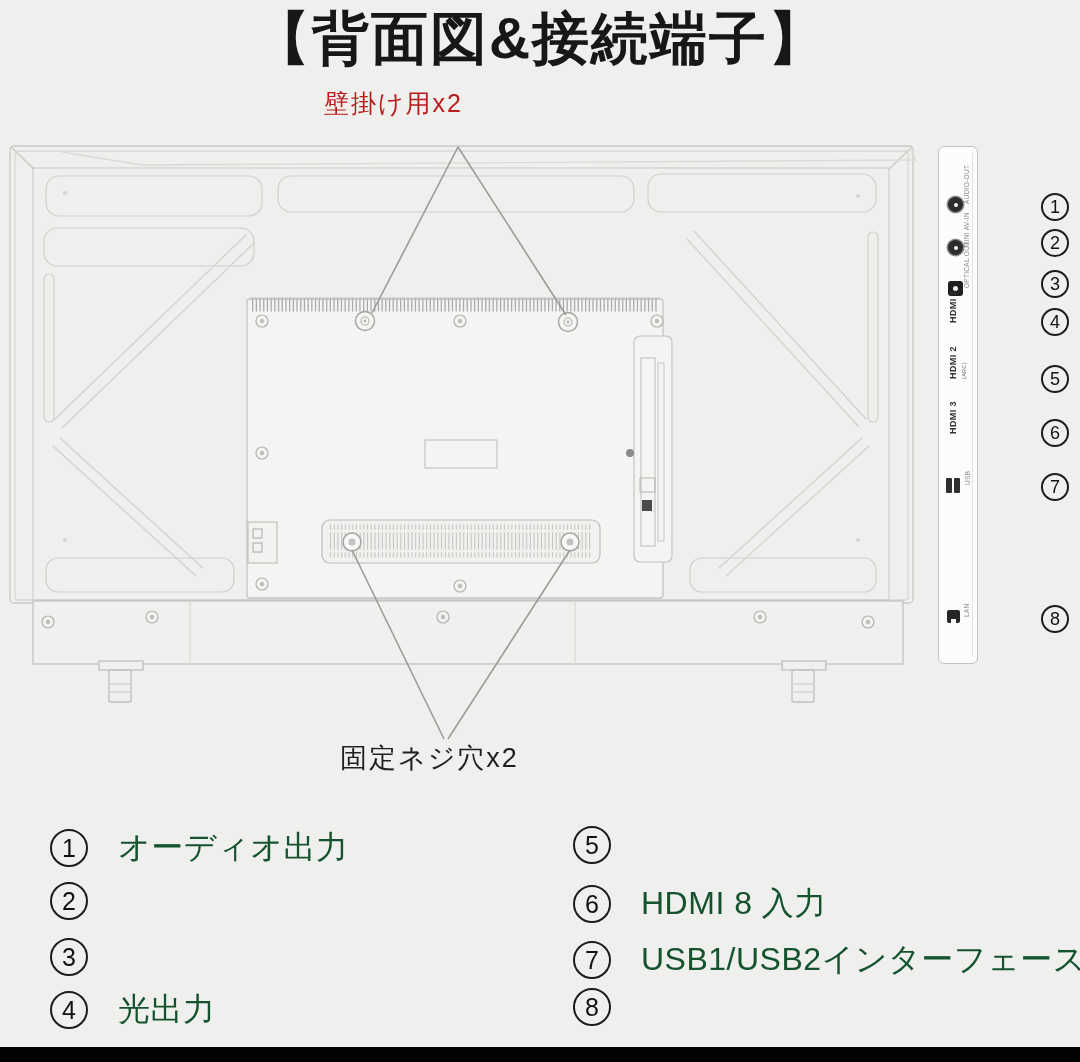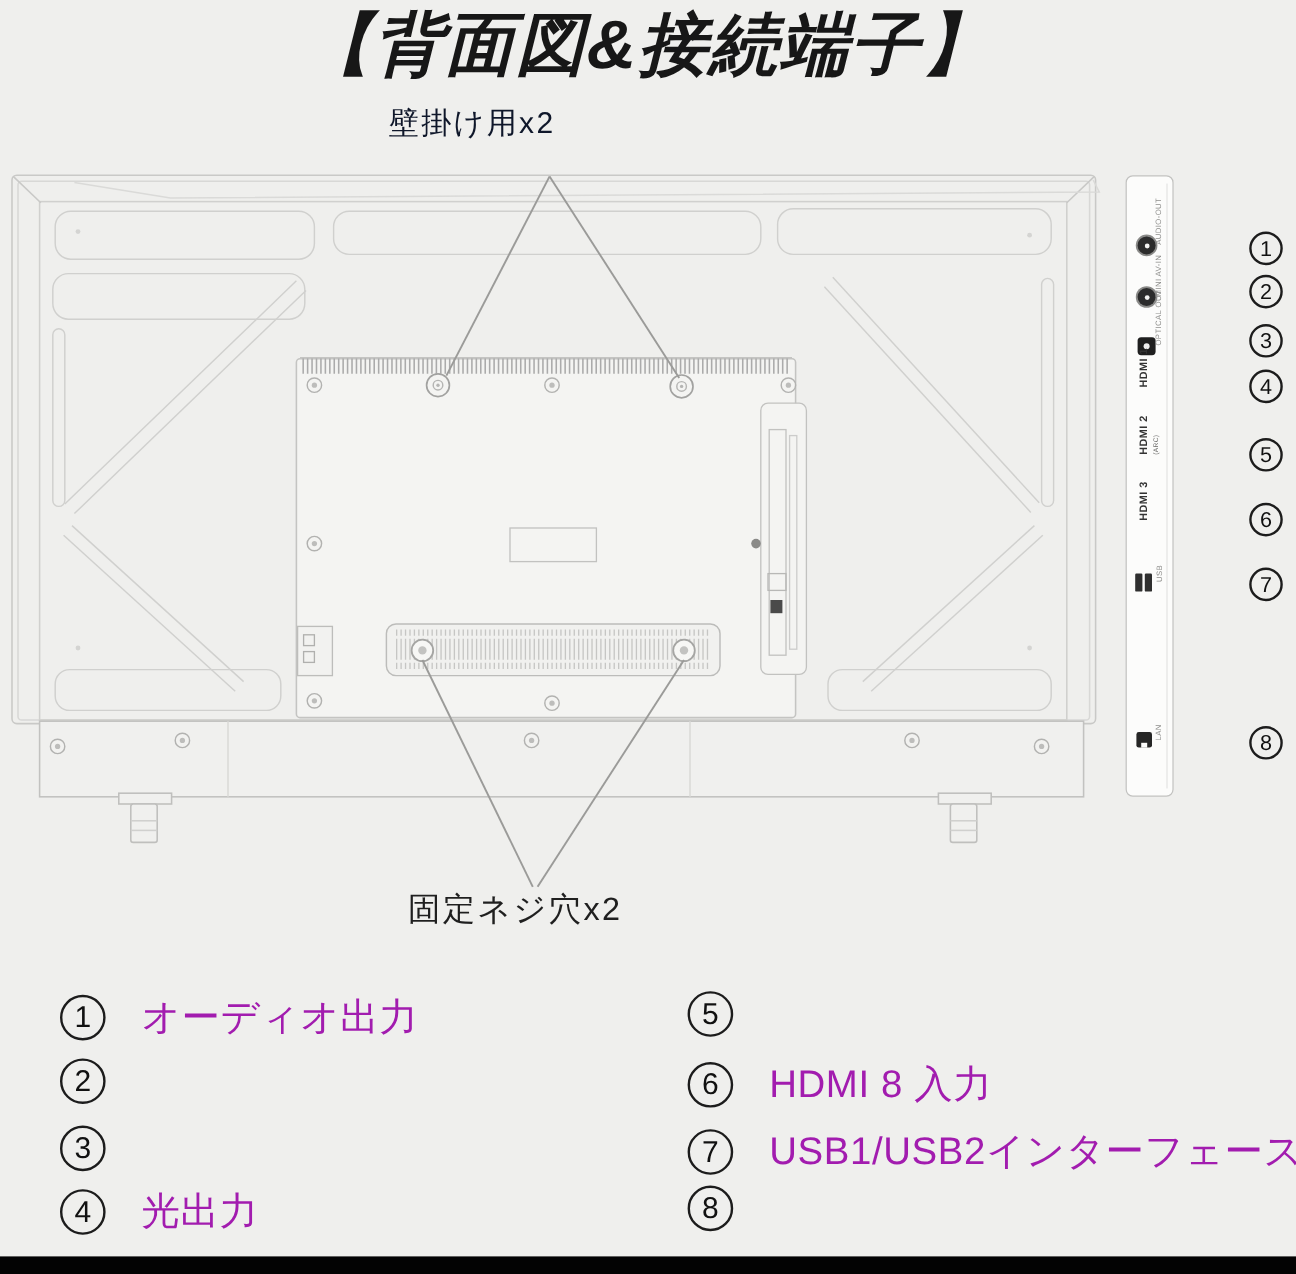--- a/index.html
+++ b/index.html
@@ -7,25 +7,25 @@
     width:1080px;height:1062px;overflow:hidden;
     font-family:"Liberation Sans","DejaVu Sans",sans-serif;
     background:#efefed;
   }
   .stage{position:relative;width:1080px;height:1062px;background:#efefed;}
   .art{position:absolute;left:0;top:0;}
 
   
   .title{
     position:absolute;left:0;right:0;top:6px;text-align:center;
-    font-size:57px;font-weight:800;letter-spacing:2px;color:#171717;line-height:1.15;font-style:italic;
+    font-size:57px;font-weight:800;letter-spacing:2px;color:#171717;line-height:1.15;
   }
   .wall-label{
     position:absolute;left:324px;top:90px;
-    font-size:25px;color:#0f172a;letter-spacing:2px;line-height:1.1;
+    font-size:25px;color:#b91c1c;letter-spacing:2px;line-height:1.1;
   }
   .screw-label{
     position:absolute;left:340px;top:744px;width:250px;text-align:left;
     font-size:27px;color:#1f1f1f;letter-spacing:2px;line-height:1.1;
   }
 
   
   .strip{
     position:absolute;left:938px;top:146px;width:40px;height:518px;
     background:#fcfcfb;border:1px solid #c2c2c0;border-radius:6px;box-sizing:border-box;
@@ -63,21 +63,21 @@
     font-size:18px;color:#111;background:transparent;line-height:1;
   }
 
   
   .legend-row{position:absolute;display:flex;align-items:center;gap:30px;}
   .legend-badge{
     width:38px;height:38px;border-radius:50%;border:2.5px solid #1c1c1c;box-sizing:border-box;
     display:flex;align-items:center;justify-content:center;
     font-size:25px;color:#111;flex:none;line-height:1;
   }
-  .legend-text{font-size:32px;color:#a21caf;letter-spacing:0.5px;white-space:nowrap;}
+  .legend-text{font-size:32px;color:#14532d;letter-spacing:0.5px;white-space:nowrap;}
 
   .bottom-bar{position:absolute;left:0;top:1047px;width:1080px;height:15px;background:#030303;}
 </style>
 </head>
 <body>
 
 <div class="stage">
 
   <div class="title">【背面図&amp;接続端子】</div>
   <div class="wall-label">壁掛け用x2</div>

